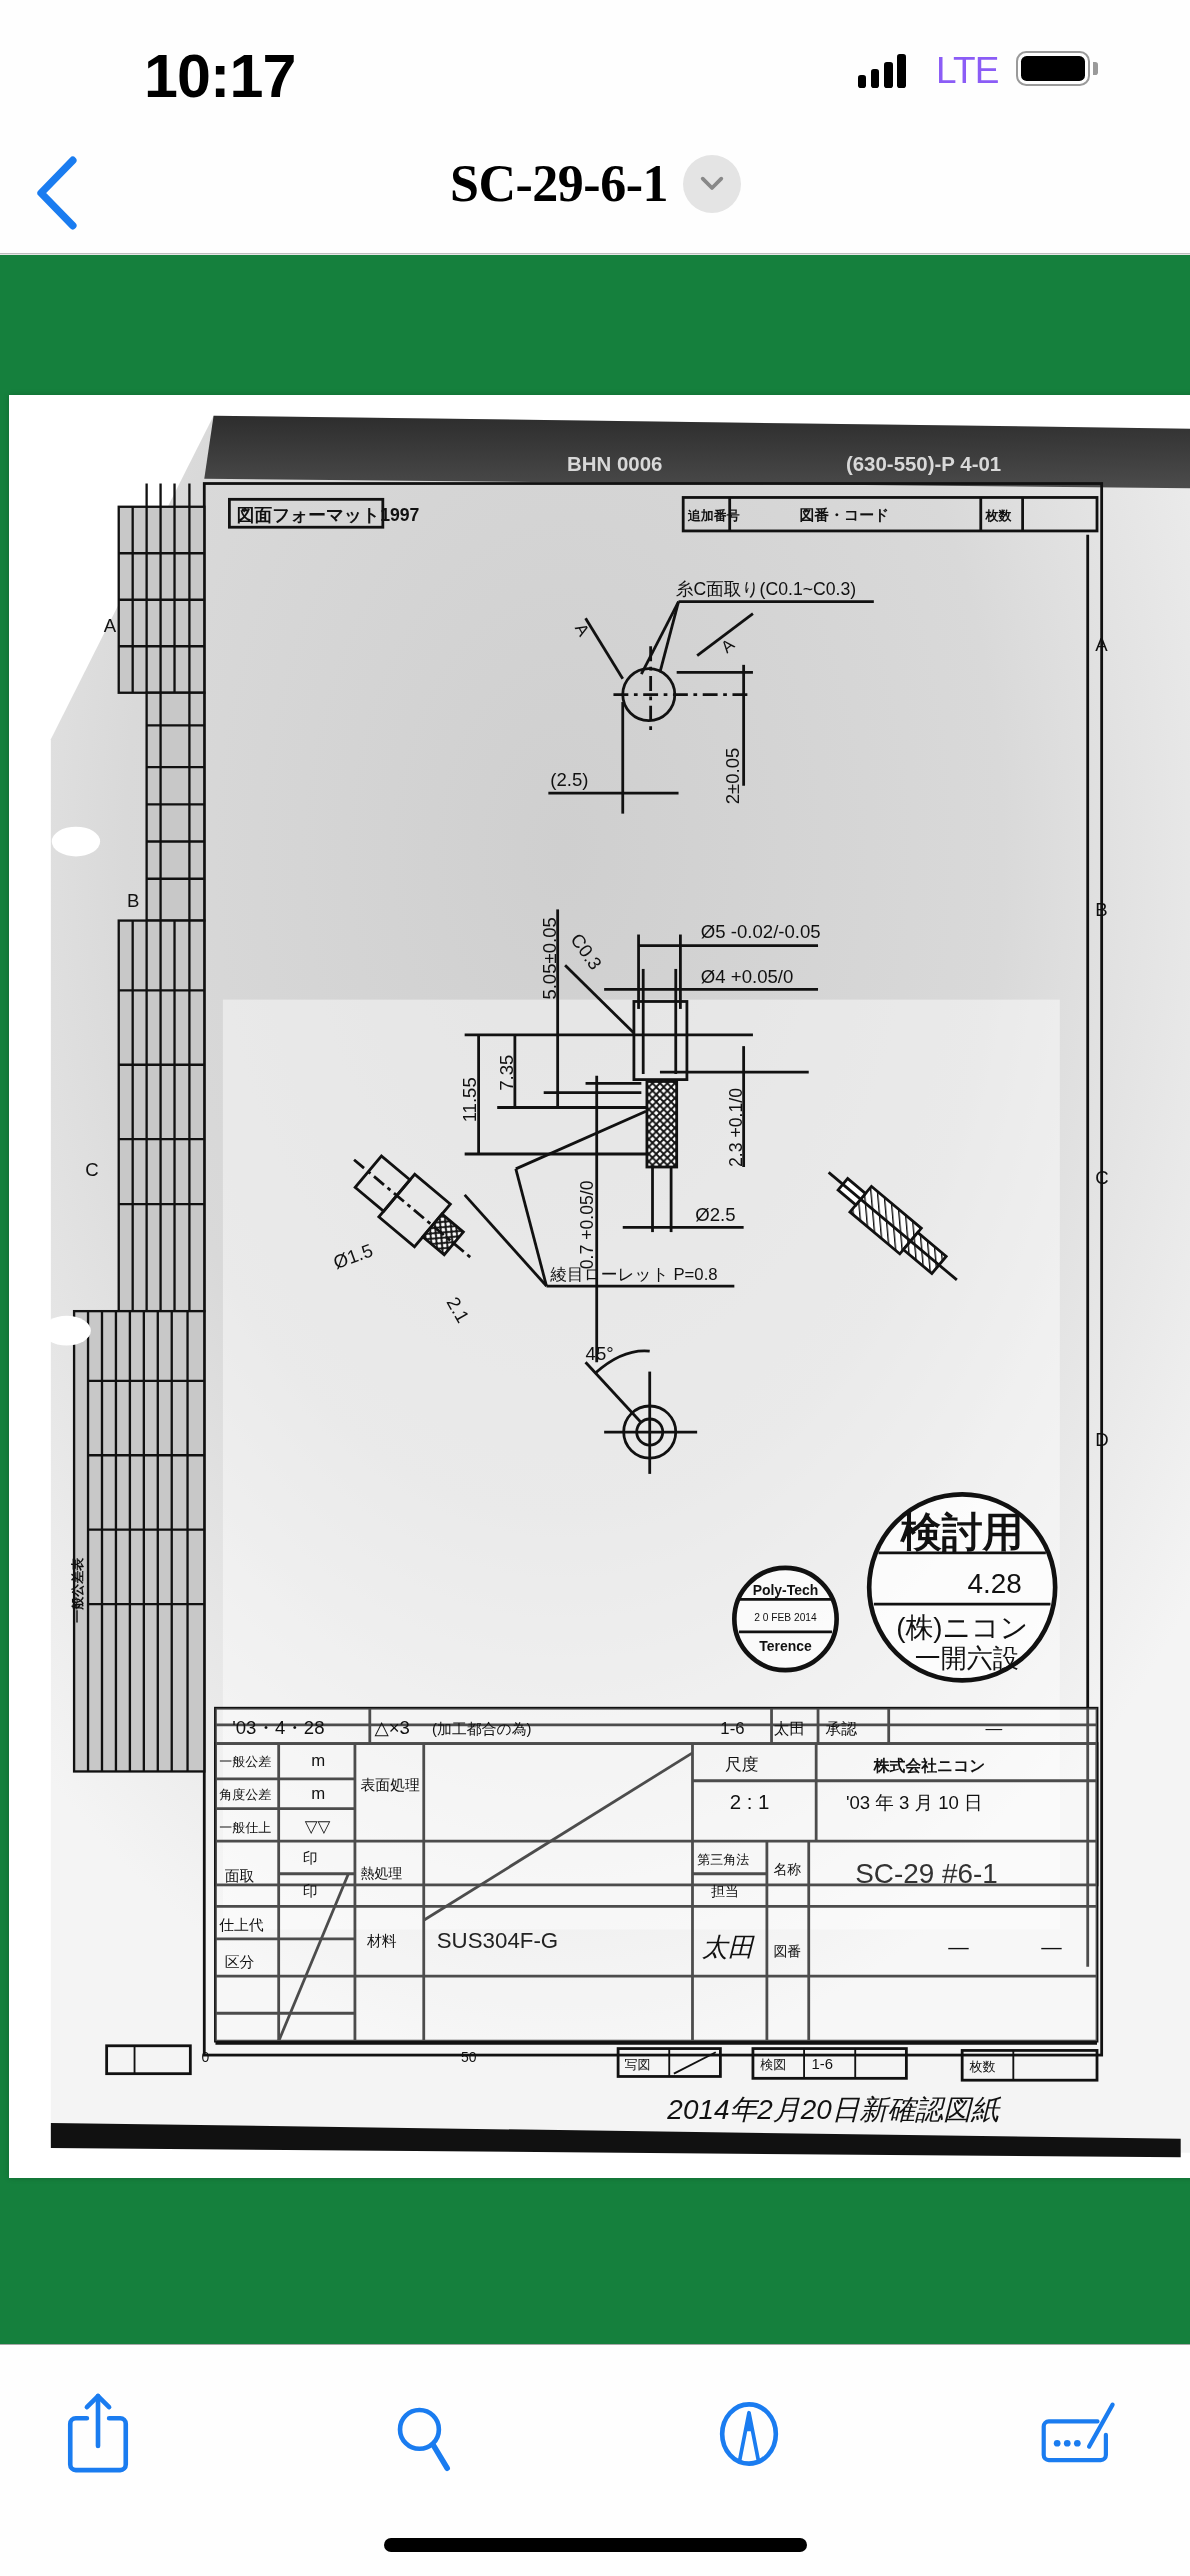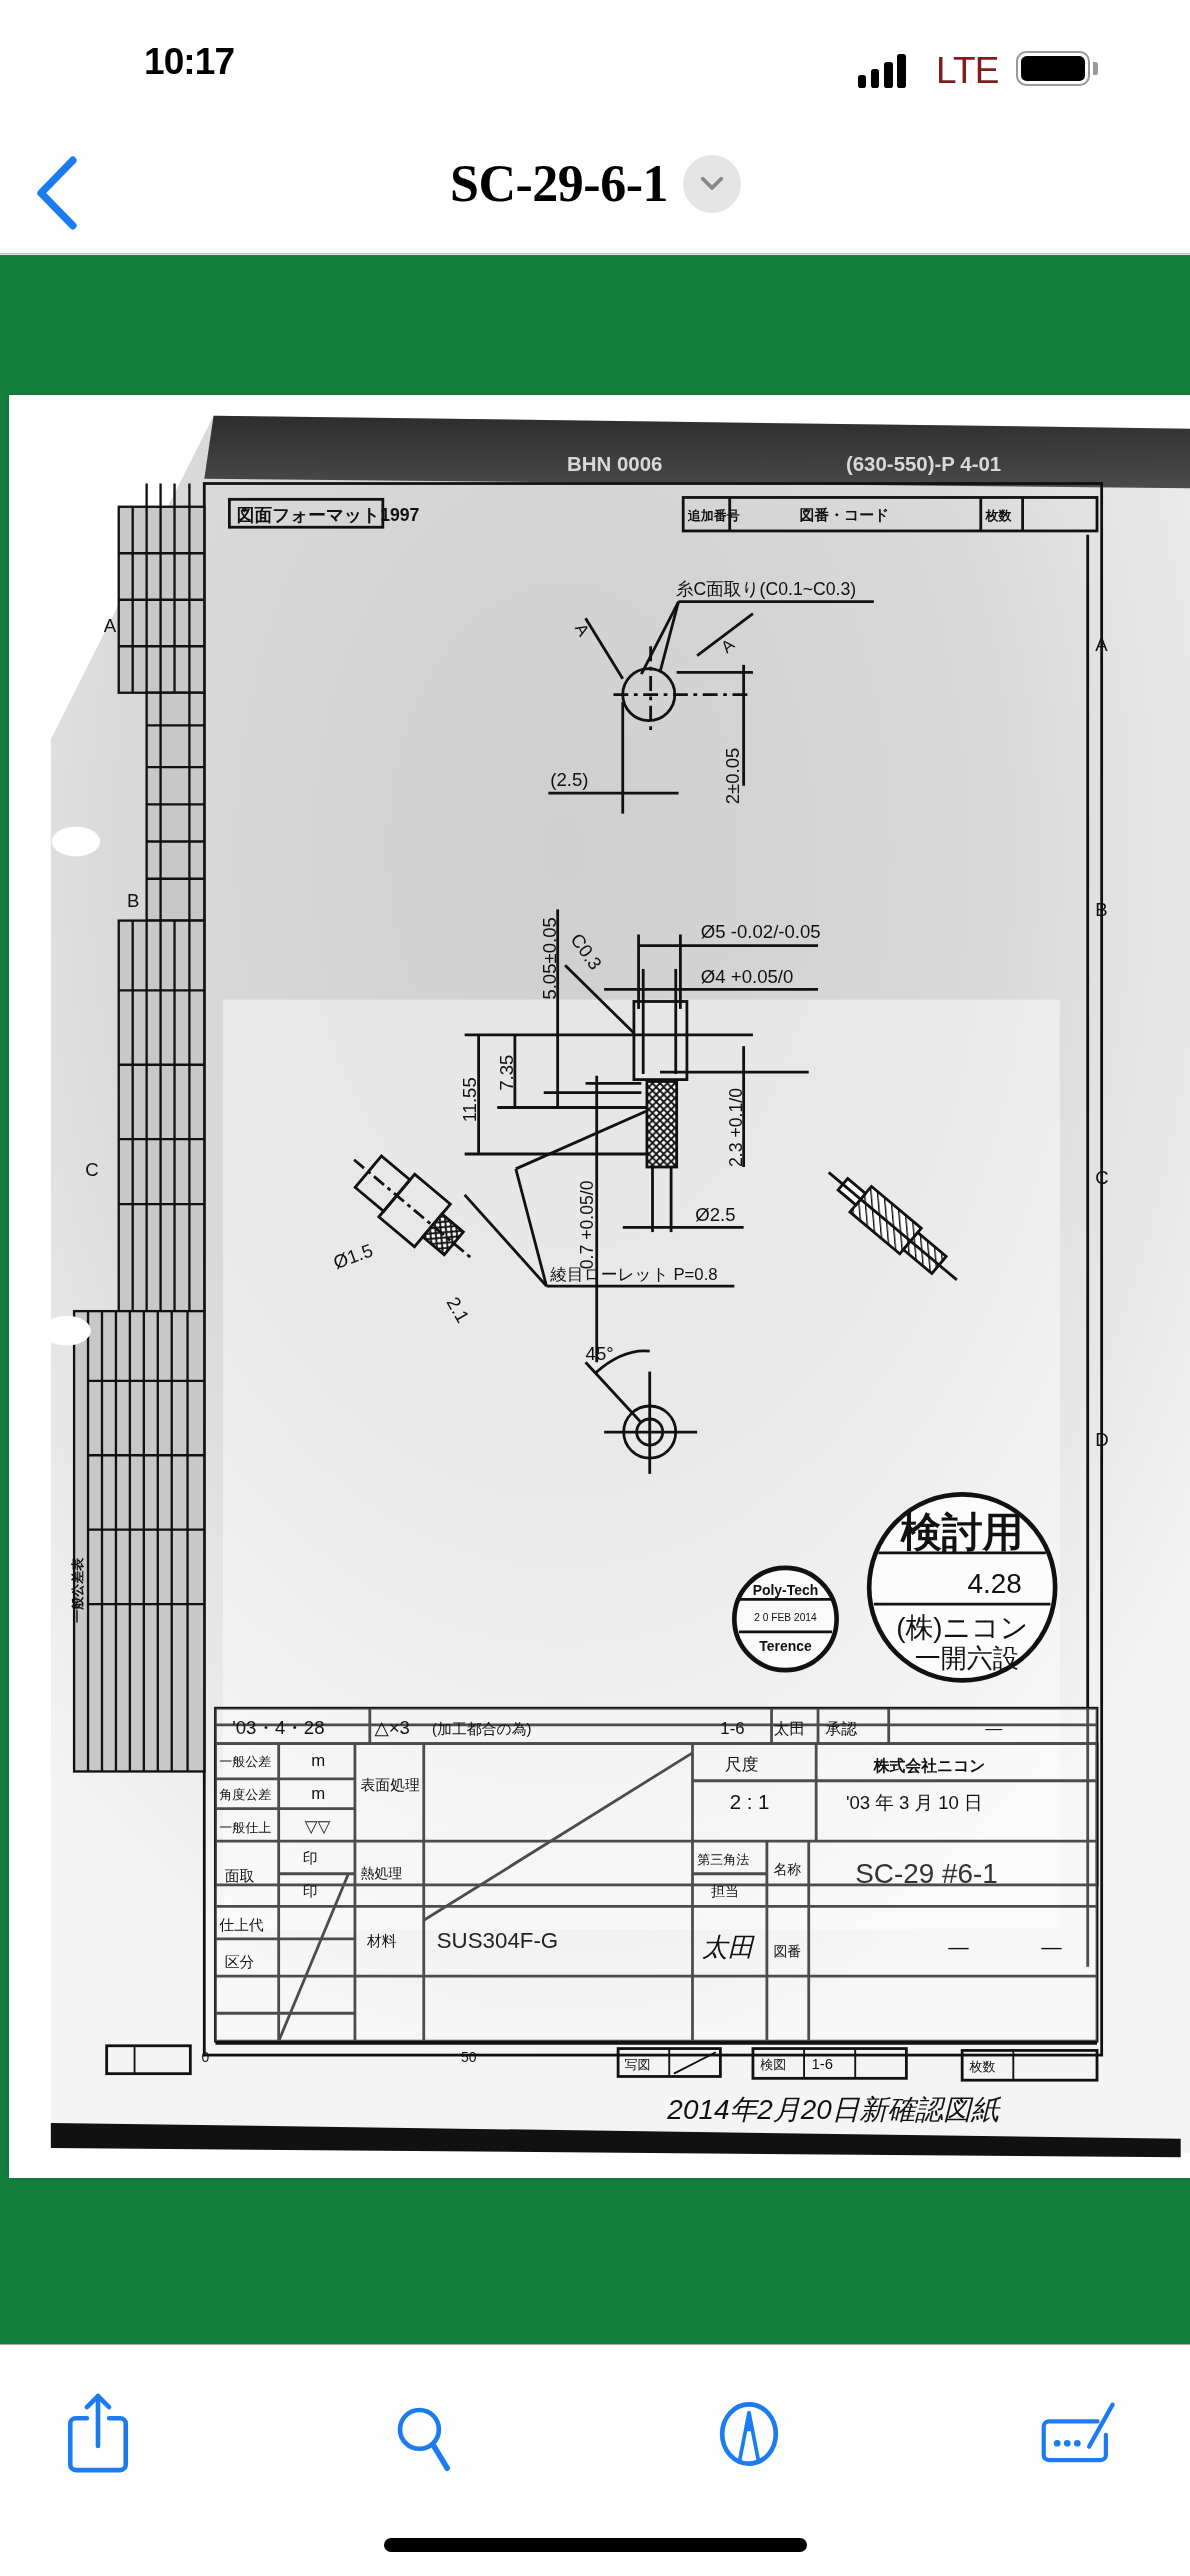--- a/index.html
+++ b/index.html
@@ -1,21 +1,21 @@
 <!DOCTYPE html>
 <html style="font-size:15px"><head>
 <meta charset="utf-8">
 <style>
   html, body { margin:0; padding:0; }
   body { width:1191px; height:2576px; position:relative; overflow:hidden; background:#e6e6e6; font-family:"Liberation Sans", sans-serif; }
   .statusbar { position:absolute; left:0; top:0; width:1191px; height:130px; background:#fefefe; }
-  .time { position:absolute; left:144px; top:41px; font-size:37px; font-weight:600; color:#000; letter-spacing:-0.9px; }
+  .time { position:absolute; left:144px; top:41px; font-size:61px; font-weight:600; color:#000; letter-spacing:-0.9px; }
   .signal { position:absolute; left:858px; top:51px; display:flex; align-items:flex-end; gap:4.7px; height:37px; }
   .signal span { display:block; width:8.4px; background:#000; border-radius:2.8px; }
-  .lte { position:absolute; left:936px; top:50px; font-size:37px; font-weight:500; color:#7f1d1d; letter-spacing:-0.9px; }
+  .lte { position:absolute; left:936px; top:50px; font-size:37px; font-weight:500; color:#8b5cf6; letter-spacing:-0.9px; }
   .battery { position:absolute; left:1016px; top:51px; width:74px; height:35px; border:2.8px solid #9a9a9a; border-radius:10.2px; box-sizing:border-box; padding:2.8px; }
   .battery .fill { width:100%; height:100%; background:#000; border-radius:5.6px; }
   .battery-tip { position:absolute; left:1093px; top:62px; width:4.7px; height:13px; background:#9a9a9a; border-radius:0 2.8px 2.8px 0; }
   .navbar { position:absolute; left:0; top:130px; width:1191px; height:123px; background:#fefefe; border-bottom:1.9px solid #bdbdbd;font-family:Liberation Serif, serif; }
   .back { position:absolute; left:28px; top:20.5px; width:56px; height:84px; cursor:pointer; }
   .title-wrap { position:absolute; left:0; width:1191px; top:24px; display:flex; justify-content:center; align-items:center; gap:15px; }
   .title { font-size:52px; font-weight:700; color:#000; letter-spacing:-0.5px; }
   .title-chevron { width:58px; height:58px; border-radius:50%; background:#e4e4e4; display:flex; align-items:center; justify-content:center; cursor:pointer; }
   .content { position:absolute; left:0; top:255px; width:1191px; height:2089px; background:#15803d; }
   .page { position:absolute; left:9.3px; top:140px; width:1191px; height:1783px; background:#ffffff; box-shadow:0 0 5.6px rgba(0,0,0,0.18); }

